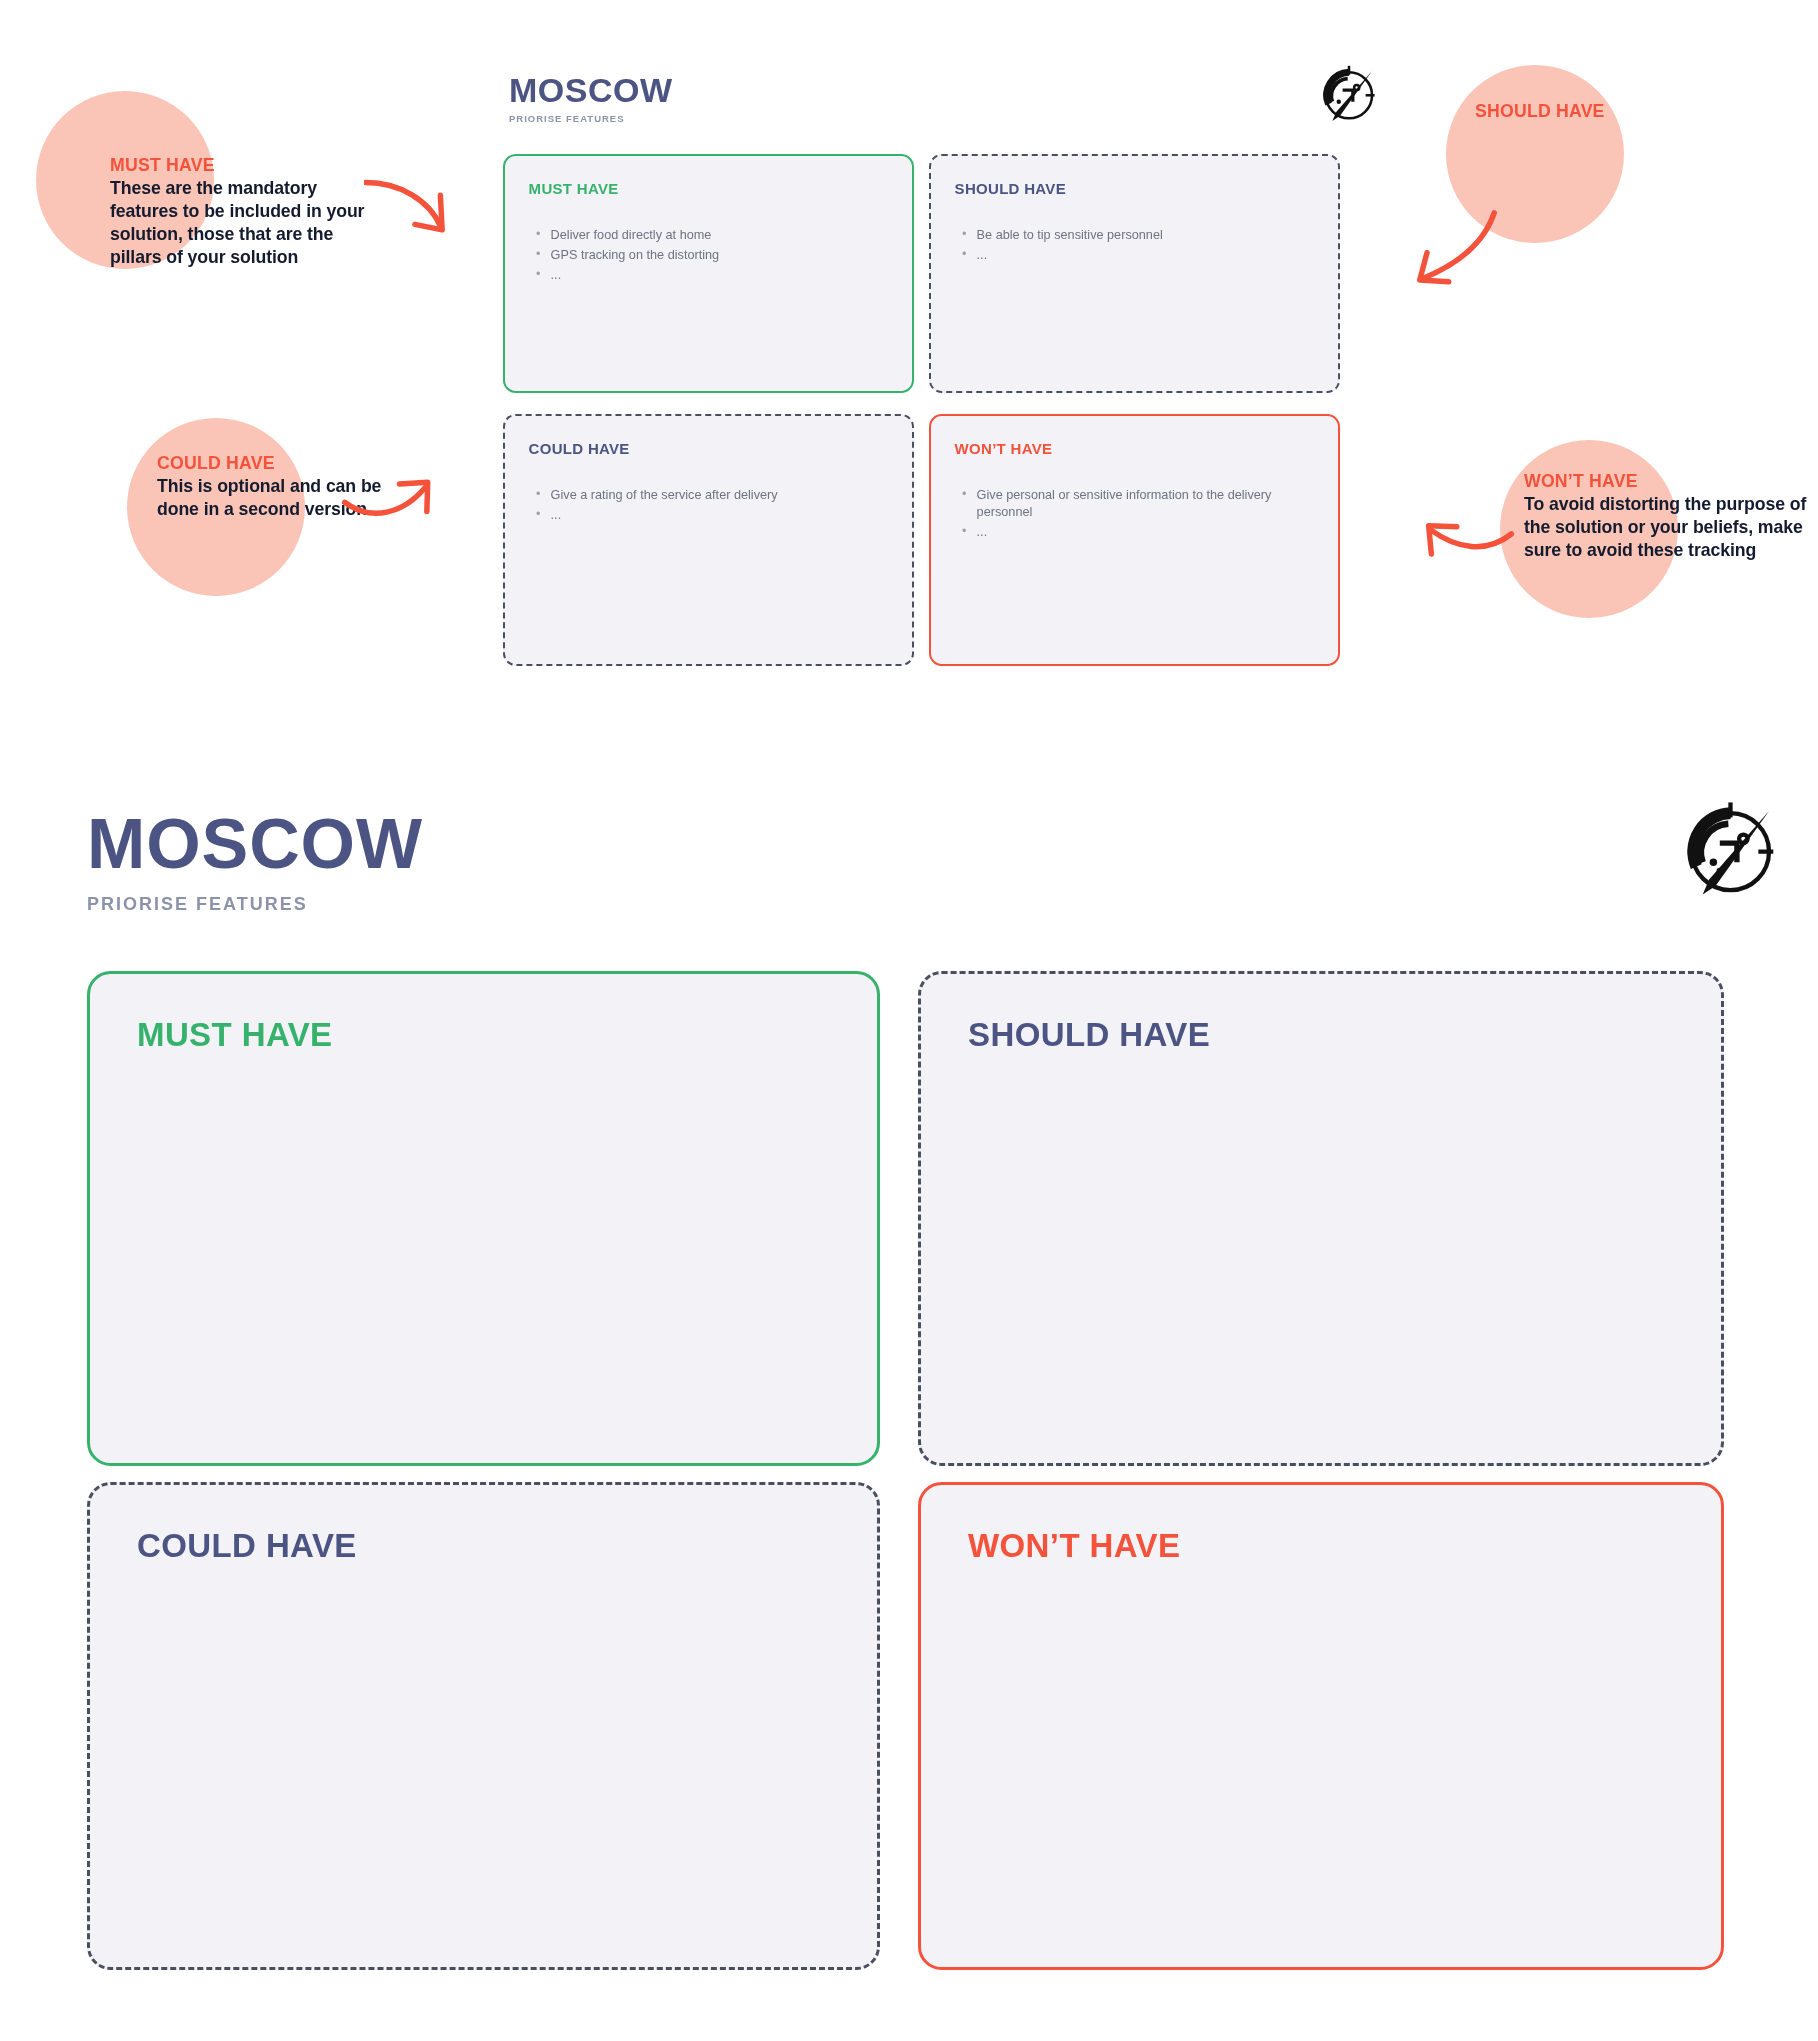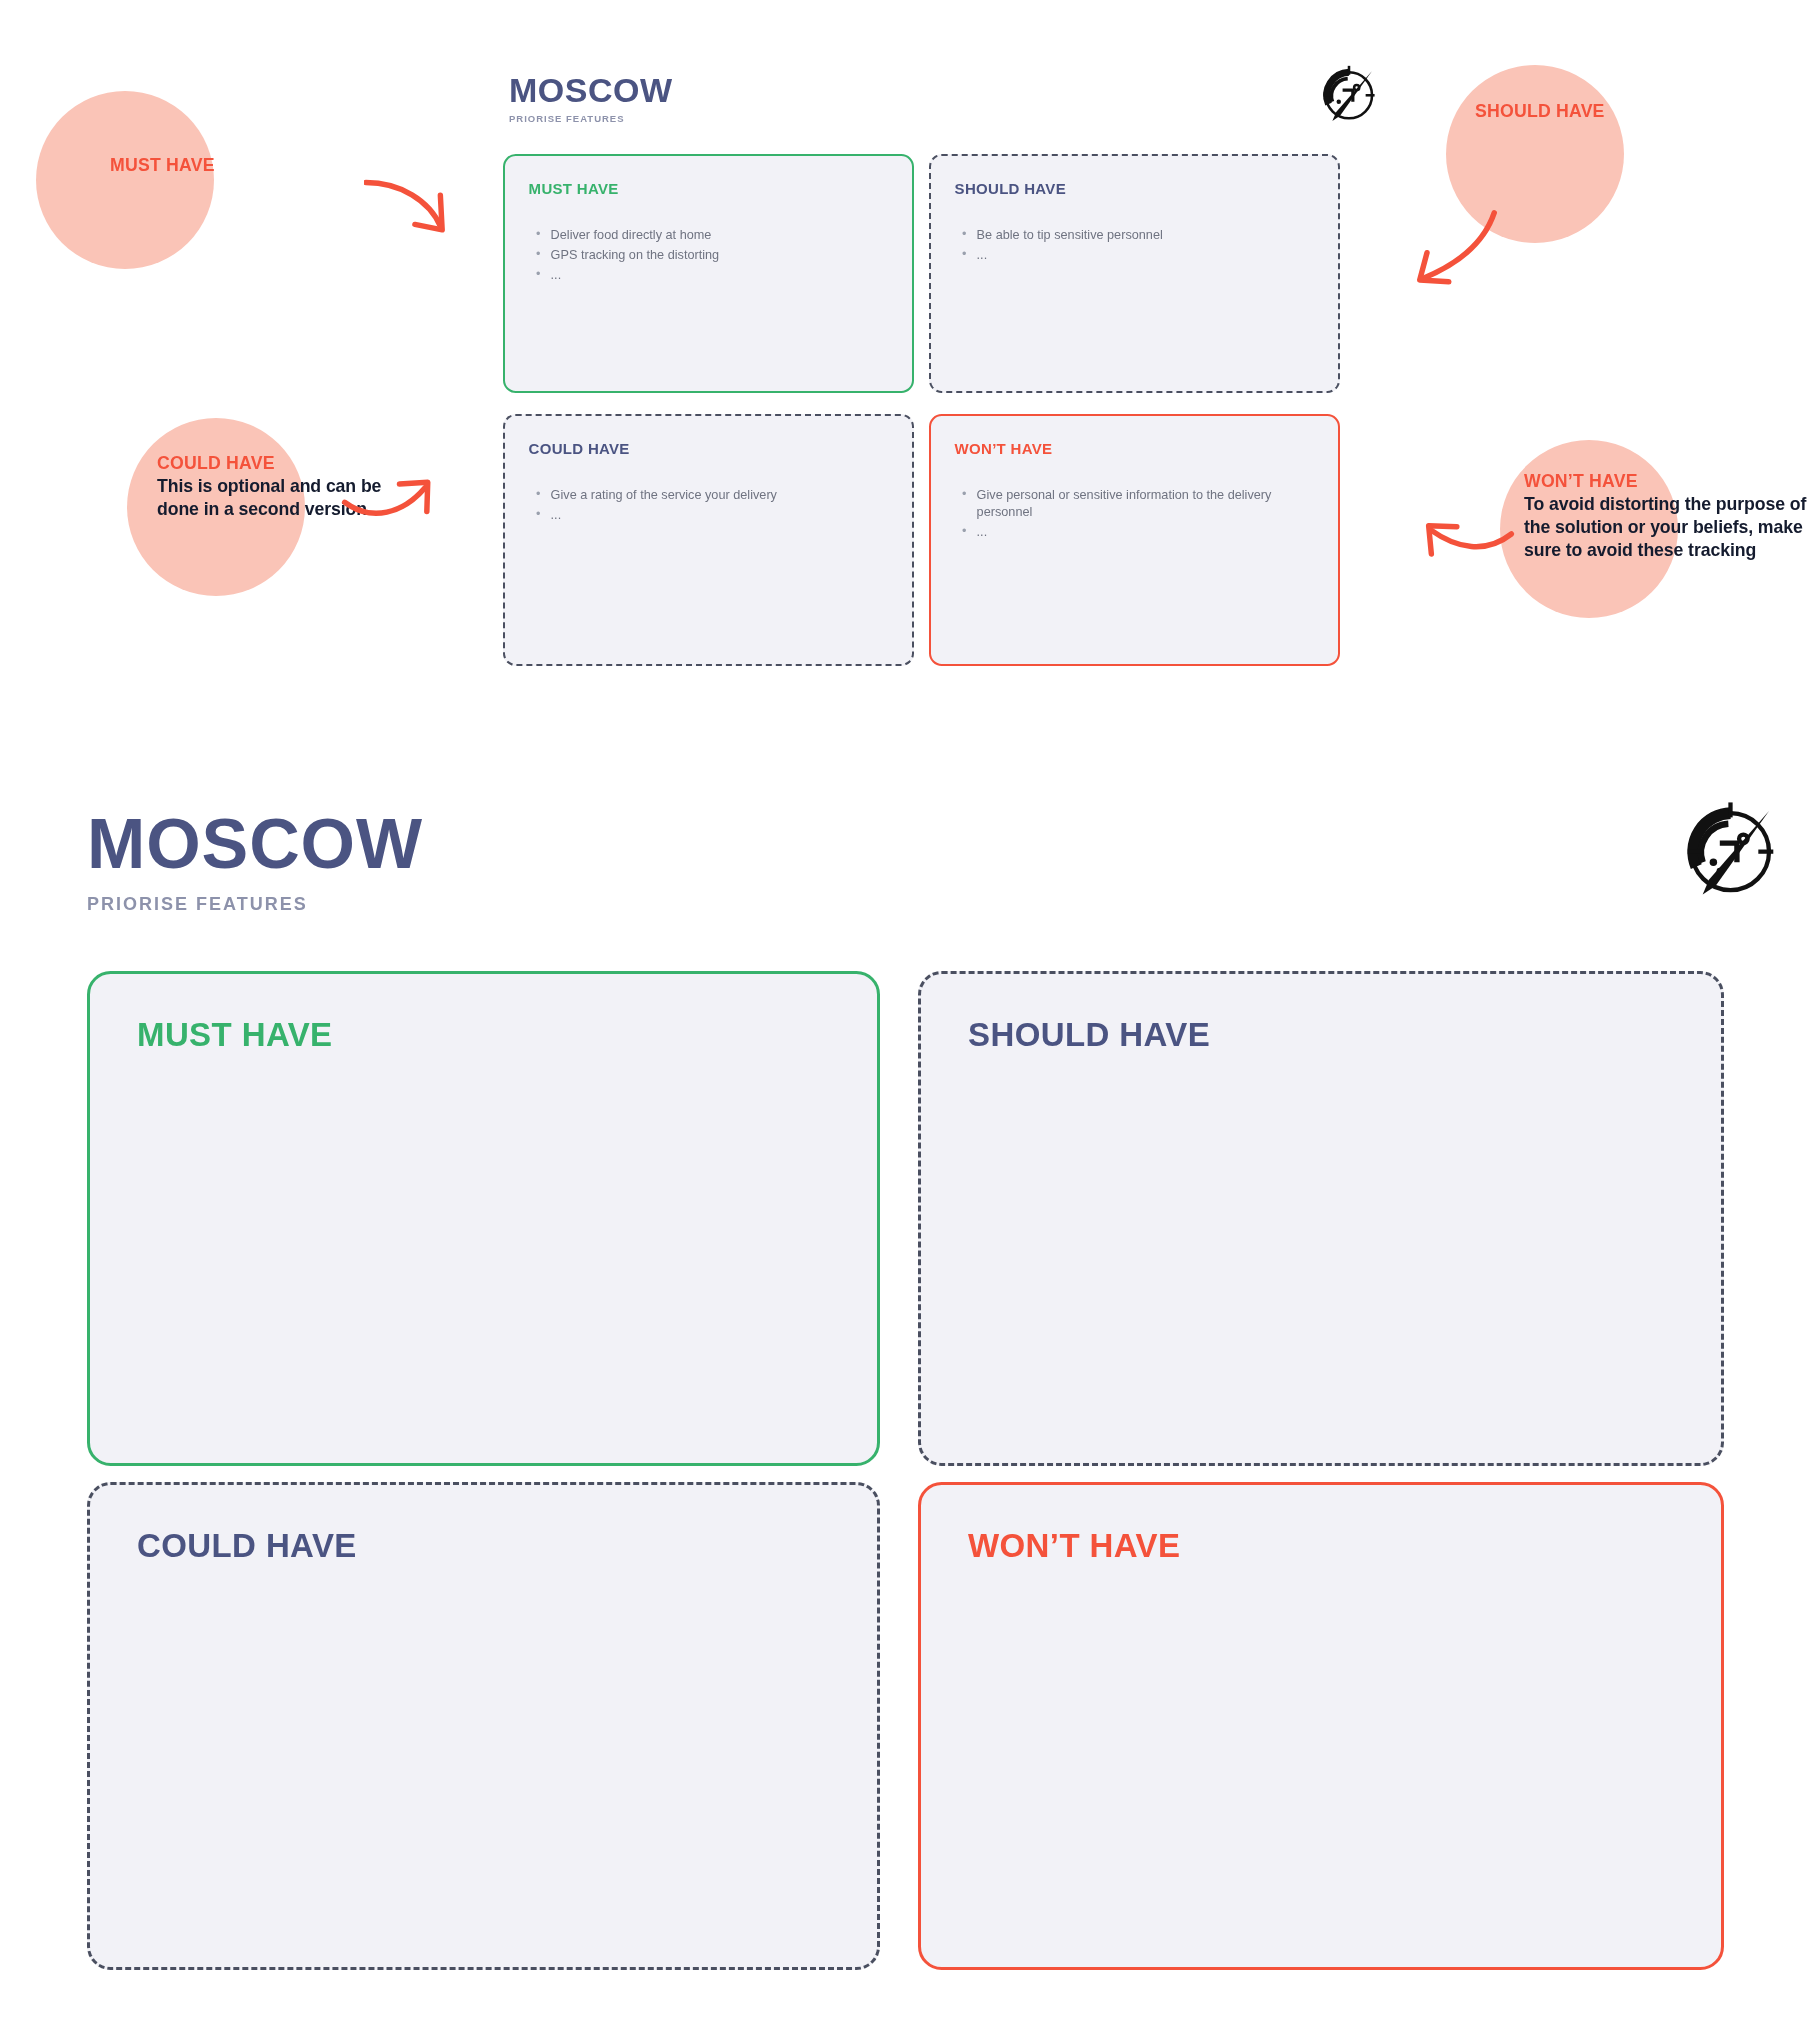--- a/index.html
+++ b/index.html
@@ -132,20 +132,21 @@
   .compass { position: absolute; }
 </style>
 </head>
 <body>
 
 <div class="page">
 
   <div class="bubble" style="left:36px; top:91px;"></div>
   <div class="bubble-text" style="left:110px; top:154px; width:264px;">
     <div class="bubble-title">MUST HAVE</div>
+    <div class="bubble-body">These are the mandatory features to be included in your solution, those that are the pillars of your solution</div>
   </div>
   <svg class="arrow" style="left:364px; top:177px;" width="100" height="73" viewBox="0 0 110 80">
     <path d="M2 6 C 40 6, 72 26, 84 54" stroke="#f4523b" stroke-width="6" fill="none" stroke-linecap="round"></path>
     <path d="M84 20 L 86 58 L 56 52" stroke="#f4523b" stroke-width="6" fill="none" stroke-linecap="round" stroke-linejoin="round"></path>
   </svg>
 
   <div class="bubble" style="left:127px; top:418px;"></div>
   <div class="bubble-text" style="left:157px; top:452px; width:227px;">
     <div class="bubble-title">COULD HAVE</div>
     <div class="bubble-body">This is optional and can be done in a second version</div>
@@ -205,21 +206,21 @@
     <h3 class="b">SHOULD HAVE</h3>
     <ul class="mini-list">
       <li>Be able to tip sensitive personnel</li>
       <li>...</li>
     </ul>
   </div>
 
   <div class="mini-card dashed" style="left:503px; top:414px; width:411px; height:252px;">
     <h3 class="b">COULD HAVE</h3>
     <ul class="mini-list">
-      <li>Give a rating of the service your delivery</li>
+      <li>Give a rating of the service after delivery</li>
       <li>...</li>
     </ul>
   </div>
 
   <div class="mini-card solid-red" style="left:929px; top:414px; width:411px; height:252px;">
     <h3 class="r">WON’T HAVE</h3>
     <ul class="mini-list">
       <li>Give personal or sensitive information to the delivery personnel</li>
       <li>...</li>
     </ul>

